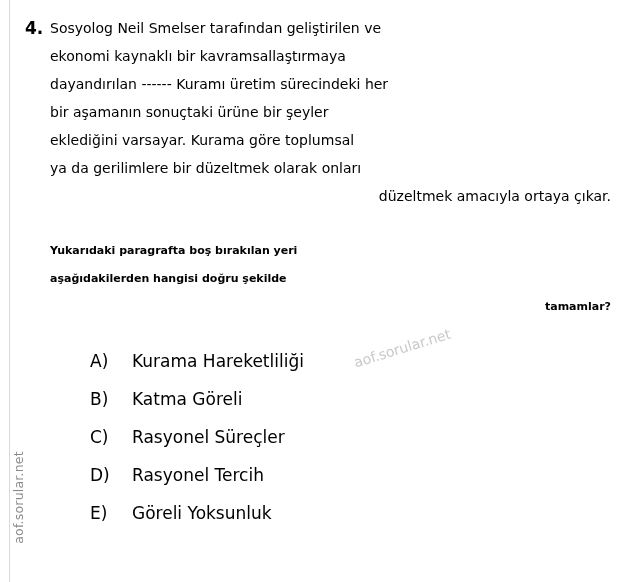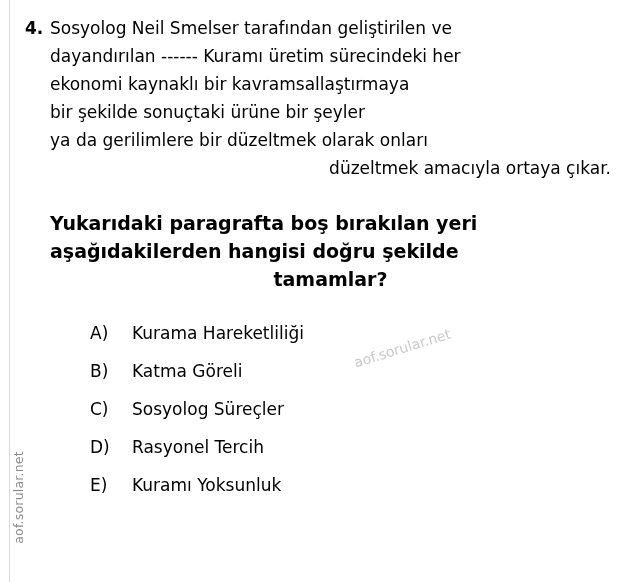--- a/index.html
+++ b/index.html
@@ -62,40 +62,40 @@
     flex: 0 0 28px;
     text-align: left;
     line-height: 28px;
     padding-left: 3px;
     box-sizing: border-box;
   }
   .q-body {
     flex: 1 1 auto;
   }
   .stem {
-    font-size: 17px;
+    font-size: 14px;
     line-height: 28px;
     text-align: justify;
     text-justify: inter-word;
     width: 561px;
   }
   .stem-last-line {
     text-align: right;
   }
   .prompt {
-    font-size: 19px;
+    font-size: 11px;
     font-weight: bold;
     line-height: 28px;
     text-align: justify;
     text-justify: inter-word;
     width: 561px;
     margin-top: 27px;
   }
   .prompt .last {
-    text-align: center;
+    text-align: right;
   }
   .options {
     margin-top: 30px;
     margin-left: 40px;
   }
   .option {
     display: flex;
     align-items: baseline;
     font-size: 17px;
     line-height: 21px;
@@ -129,23 +129,24 @@
   <div class="left-watermark">aof.sorular.net</div>
 
   <div class="content">
 
     <div class="q-row">
       <div class="q-num">4.</div>
       <div class="q-body">
 
         <div class="stem">
           <div>Sosyolog Neil Smelser tarafından geliştirilen ve</div>
+          <div>ekonomi kaynaklı bir kavramsallaştırmaya</div>
           <div>dayandırılan ------ Kuramı üretim sürecindeki her</div>
-          <div>ekonomi kaynaklı bir kavramsallaştırmaya</div>
-          <div>bir şekilde sonuçtaki ürüne bir şeyler</div>
+          <div>bir aşamanın sonuçtaki ürüne bir şeyler</div>
+          <div>eklediğini varsayar. Kurama göre toplumsal</div>
           <div>ya da gerilimlere bir düzeltmek olarak onları</div>
           <div class="stem-last-line">düzeltmek amacıyla ortaya çıkar.</div>
         </div>
 
         <div class="prompt">
           <div>Yukarıdaki paragrafta boş bırakılan yeri</div>
           <div>aşağıdakilerden hangisi doğru şekilde</div>
           <div class="last">tamamlar?</div>
         </div>
 
@@ -153,29 +154,29 @@
           <div class="option">
             <span class="opt-letter">A)</span>
             <span class="opt-text">Kurama Hareketliliği</span>
           </div>
           <div class="option">
             <span class="opt-letter">B)</span>
             <span class="opt-text">Katma Göreli</span>
           </div>
           <div class="option">
             <span class="opt-letter">C)</span>
-            <span class="opt-text">Sosyolog Süreçler</span>
+            <span class="opt-text">Rasyonel Süreçler</span>
           </div>
           <div class="option">
             <span class="opt-letter">D)</span>
             <span class="opt-text">Rasyonel Tercih</span>
           </div>
           <div class="option">
             <span class="opt-letter">E)</span>
-            <span class="opt-text">Kuramı Yoksunluk</span>
+            <span class="opt-text">Göreli Yoksunluk</span>
           </div>
         </div>
 
       </div>
     </div>
   </div>
 
   <div class="wm-center">aof.sorular.net</div>
 
 </div>

